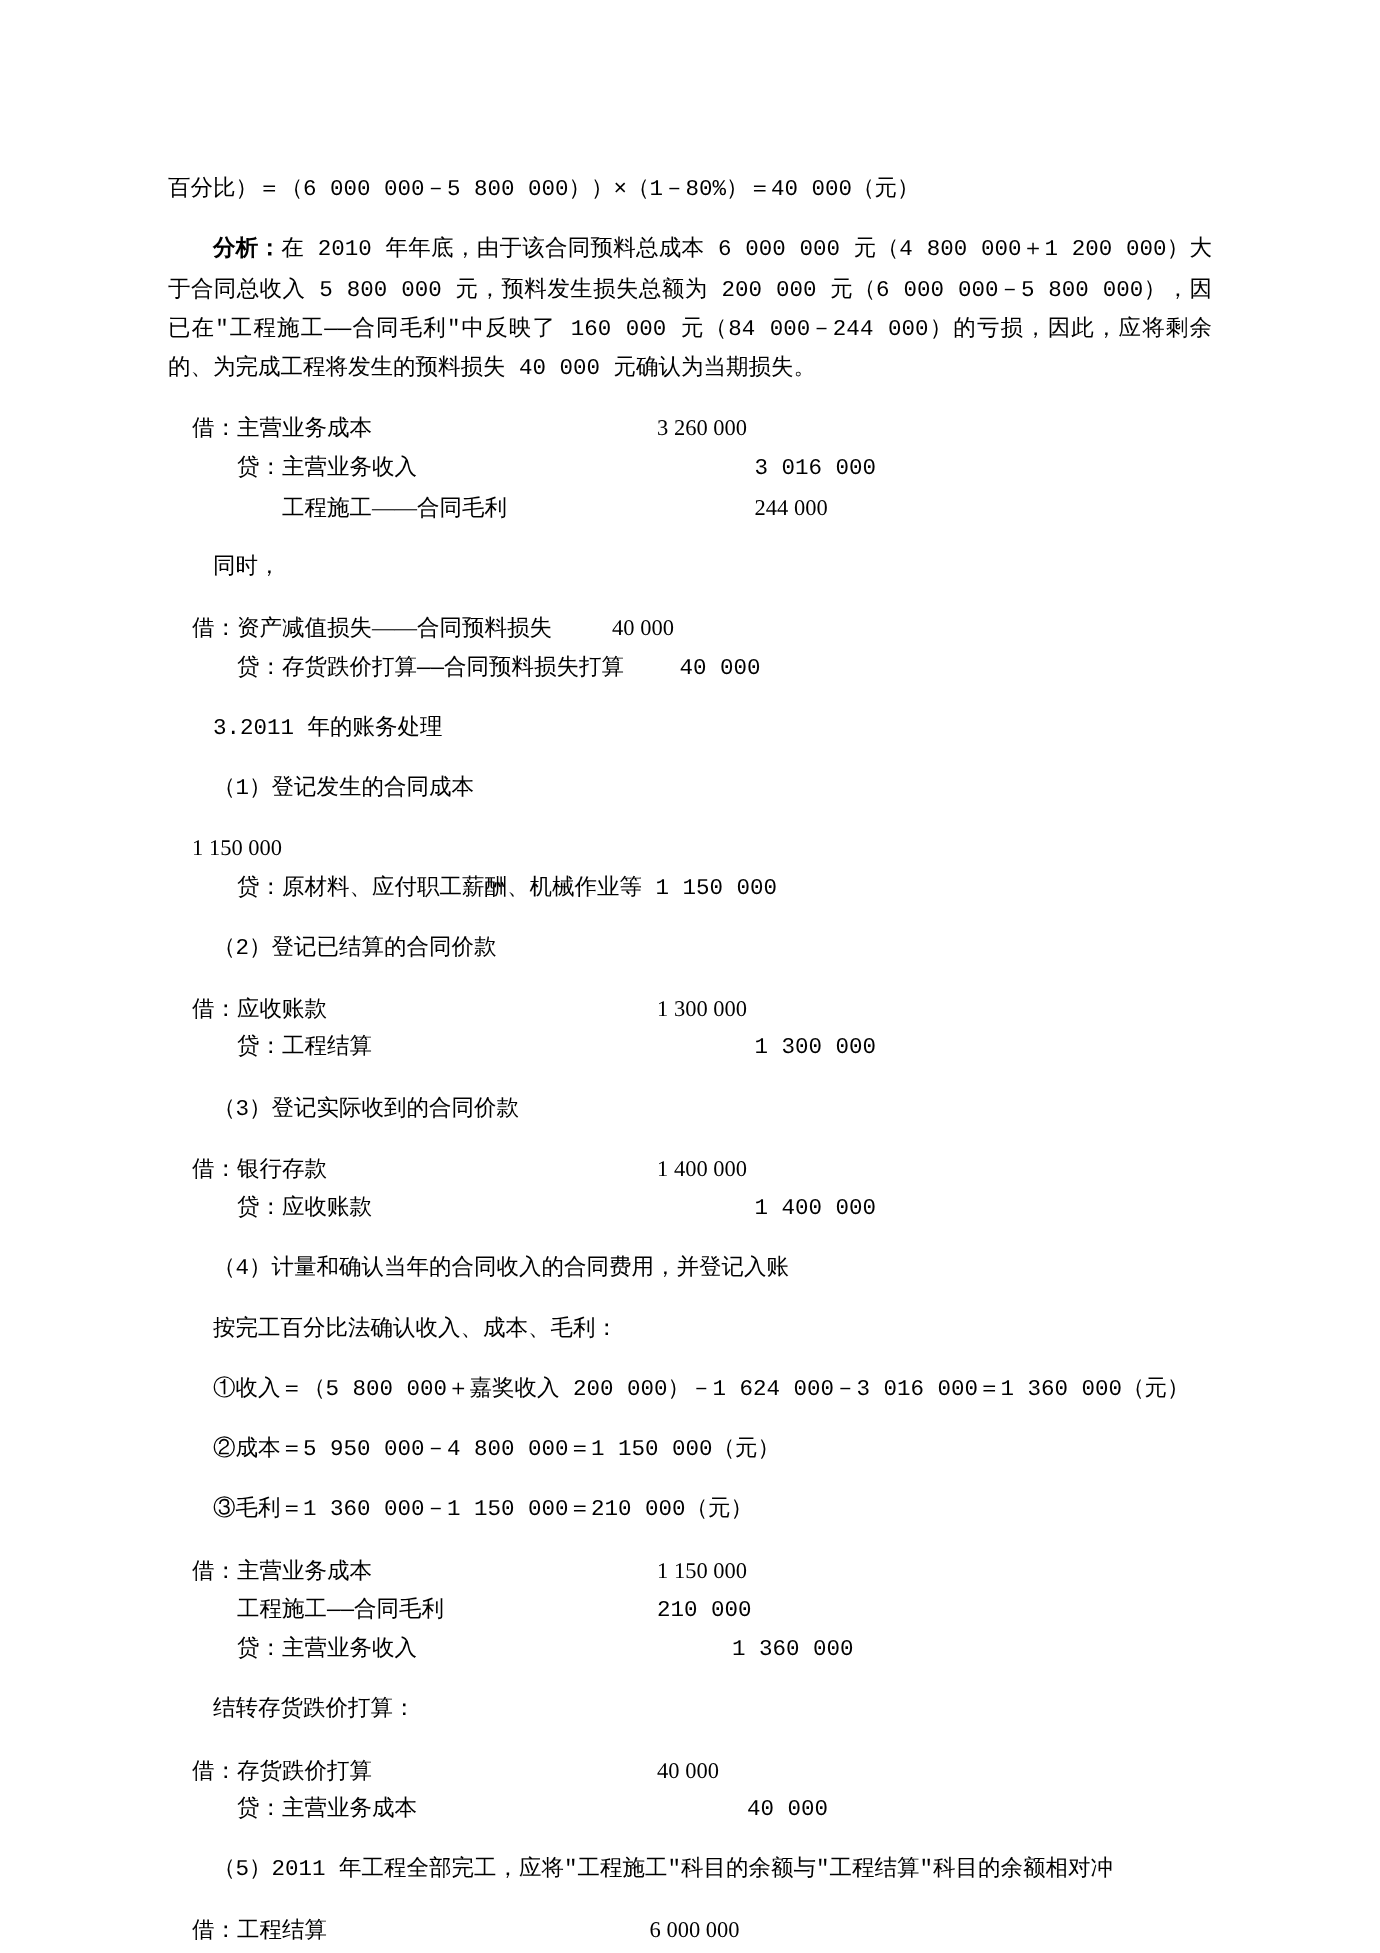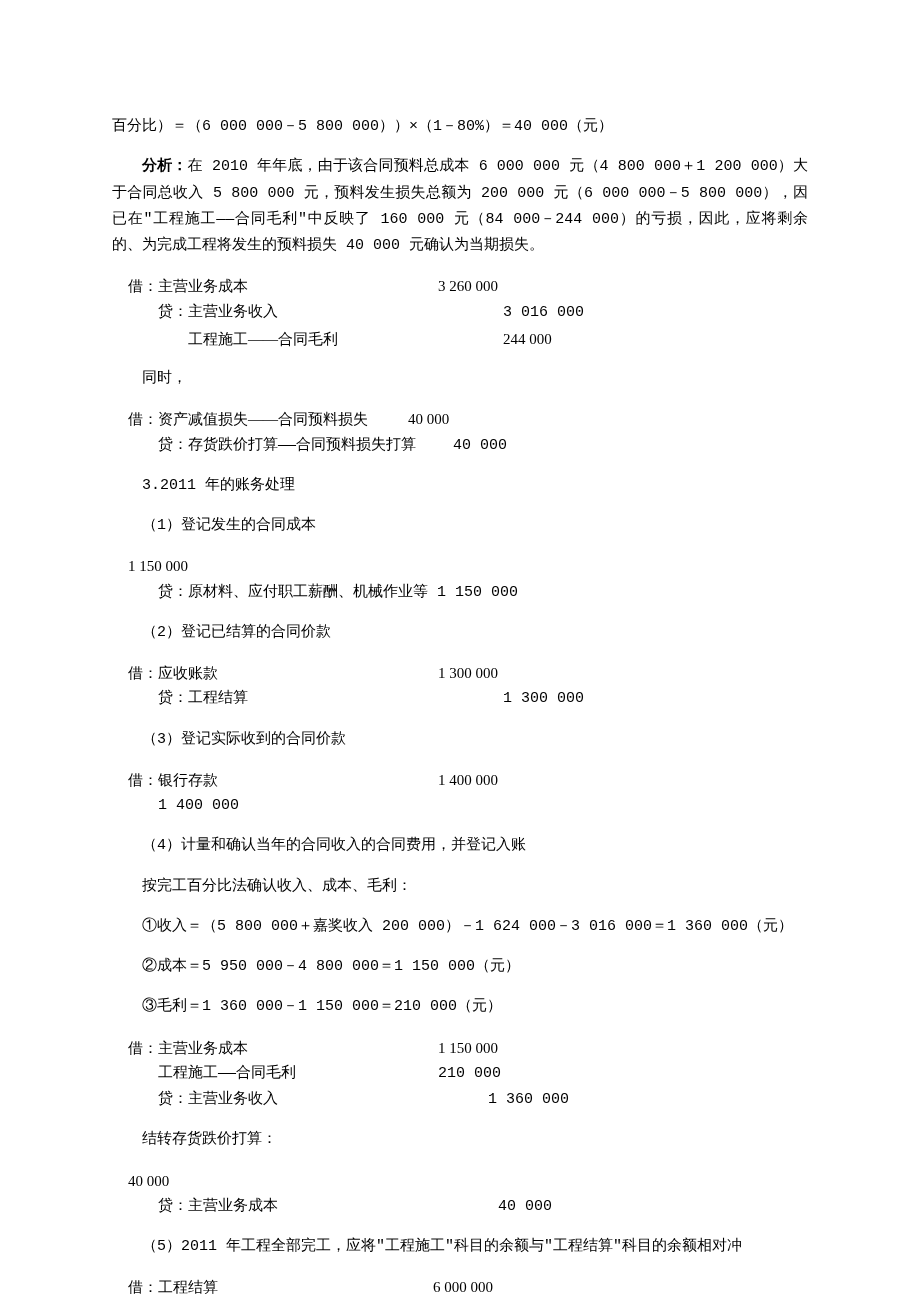--- a/index.html
+++ b/index.html
@@ -99,20 +99,21 @@
   <span class="amount">1 300 000</span>
 </div>
 
 <p class="para indent1">（3）登记实际收到的合同价款</p>
 
 <div class="entry indent1">
   <span class="label gap-a">借：银行存款</span>
   <span class="amount">1 400 000</span>
 </div>
 <div class="entry indent2">
+  <span class="label gap-b">贷：应收账款</span>
   <span class="amount">1 400 000</span>
 </div>
 
 <p class="para indent1">（4）计量和确认当年的合同收入的合同费用，并登记入账</p>
 <p class="para indent1">按完工百分比法确认收入、成本、毛利：</p>
 <p class="para indent1">①收入＝（5 800 000＋嘉奖收入 200 000）－1 624 000－3 016 000＝1 360 000（元）</p>
 <p class="para indent1">②成本＝5 950 000－4 800 000＝1 150 000（元）</p>
 <p class="para indent1">③毛利＝1 360 000－1 150 000＝210 000（元）</p>
 
 <div class="entry indent1">
@@ -124,20 +125,21 @@
   <span class="amount">210 000</span>
 </div>
 <div class="entry indent2">
   <span class="label gap-k">贷：主营业务收入</span>
   <span class="amount">1 360 000</span>
 </div>
 
 <p class="para indent1">结转存货跌价打算：</p>
 
 <div class="entry indent1">
+  <span class="label gap-a">借：存货跌价打算</span>
   <span class="amount">40 000</span>
 </div>
 <div class="entry indent2">
   <span class="label gap-e">贷：主营业务成本</span>
   <span class="amount">40 000</span>
 </div>
 
 <p class="para" style="text-indent:2em;">（5）2011 年工程全部完工，应将"工程施工"科目的余额与"工程结算"科目的余额相对冲</p>
 
 <div class="entry indent1">

